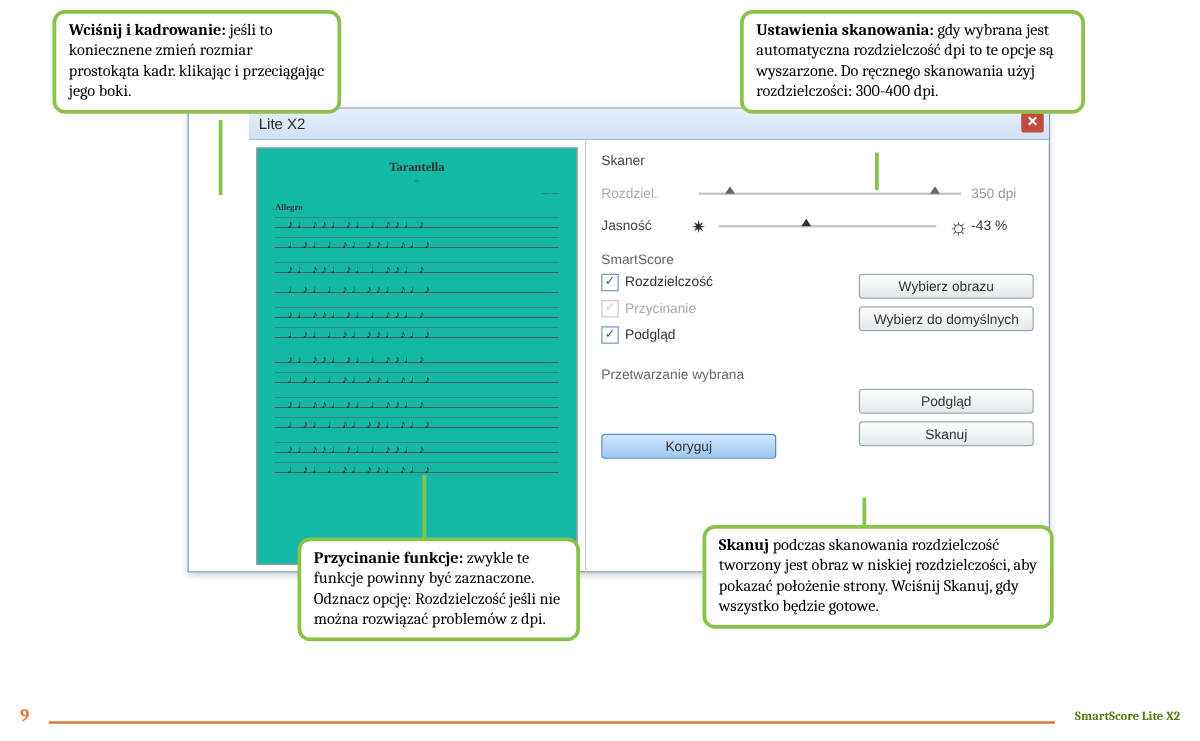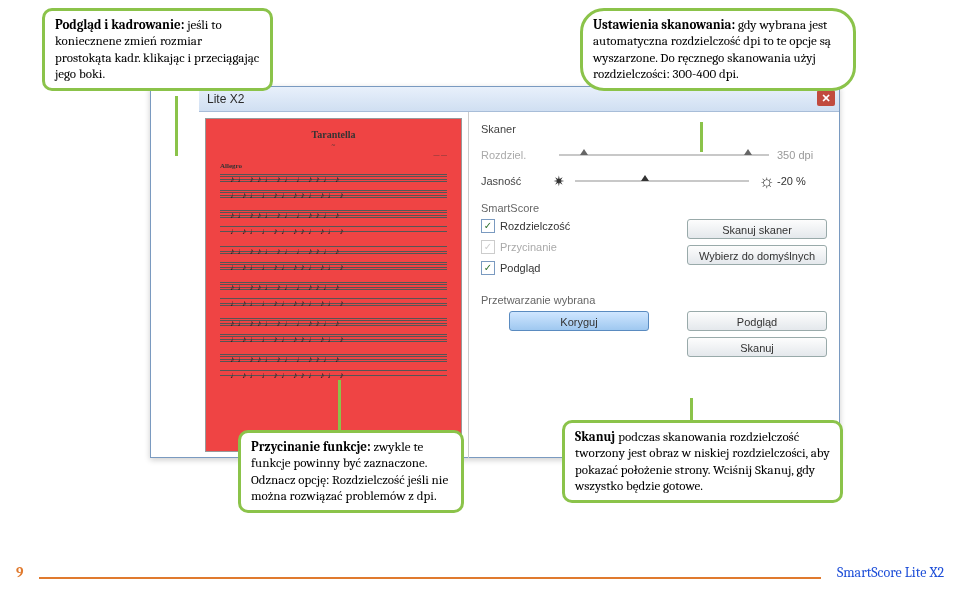--- a/index.html
+++ b/index.html
@@ -71,21 +71,21 @@
     width: 270px;
     border-right: 1px solid #ccc;
     padding: 6px;
     box-sizing: border-box;
     position: relative;
   }
   .preview-sheet {
     width: 100%;
     height: 100%;
     border: 1px solid #999;
-    background: #ef4444;
+    background: #14b8a6;
     box-sizing: border-box;
     padding: 10px 14px;
     position: relative;
     overflow: hidden;
   }
   .sheet-title {
     text-align: center;
     font: bold 10px Georgia, serif;
     margin-bottom: 1px;
   }
@@ -216,22 +216,23 @@
   .proc-row {
     display: flex;
     gap: 10px;
     margin-top: 4px;
   }
   .proc-buttons-left {
     flex: 1;
     display: flex;
     flex-direction: column;
     gap: 6px;
-    align-items: center;
+    align-items: flex-start;
     padding-right: 0;
+    margin-top: 36px;
   }
   .proc-buttons-left .btn,
   .side-buttons .btn { width: 100%; box-sizing: border-box; }
   .proc-left-inner { width: 140px; display:flex; flex-direction:column; gap:6px;}
 
   .footer {
     position: absolute;
     bottom: 12px;
     left: 0; right: 0;
     display: flex;
@@ -244,36 +245,36 @@
     flex: 1;
     margin-top: 10px;
   }
   .page-num {
     color: #e07a2e;
     font-weight: bold;
     font-size: 14px;
     padding: 0 16px;
   }
   .product {
-    color: #1d4ed8;
-    font-weight: normal;
-    font-size: 14px;
+    color: #4d7c0f;
+    font-weight: bold;
+    font-size: 10px;
     padding: 0 16px;
   }
 </style>
 </head>
 <body>
 
 <div class="callout" style="left:42px; top:8px; width:205px;">
-  <span class="title">Podgląd i kadrowanie:</span>
+  <span class="title">Wciśnij i kadrowanie:</span>
   <span>jeśli to koniecznene zmień rozmiar prostokąta kadr. klikając i przeciągając jego boki.</span>
 </div>
 <div class="connector" style="left:175px; top:96px; width:3px; height:60px;"></div>
 
-<div class="callout" style="left:580px; top:8px; width:250px;border-radius:24px;">
+<div class="callout" style="left:592px; top:8px; width:250px;">
   <span class="title">Ustawienia skanowania:</span>
   <span>gdy wybrana jest automatyczna rozdzielczość dpi to te opcje są wyszarzone. Do ręcznego skanowania użyj rozdzielczości: 300-400 dpi.</span>
 </div>
 <div class="connector" style="left:700px; top:122px; width:3px; height:30px;"></div>
 
 <div class="screenshot-frame">
   <div class="titlebar">
     <span>Lite X2</span>
     <div class="x">✕</div>
   </div>
@@ -349,41 +350,41 @@
         </div>
         <div class="ctl-value">350 dpi</div>
       </div>
       <div class="ctl-row">
         <div class="ctl-label">Jasność</div>
         <span class="sun-icon">✷</span>
         <div class="slider-track">
           <div class="tri" style="left:38%; border-bottom-color:#333;"></div>
         </div>
         <span class="sun-icon big">☼</span>
-        <div class="ctl-value" style="color:#333;">-20 %</div>
+        <div class="ctl-value" style="color:#333;">-43 %</div>
       </div>
 
       <div class="section-label">SmartScore</div>
       <div class="auto-row">
         <div class="auto-checks">
           <div class="chk">
             <div class="box">✓</div>
             <span>Rozdzielczość</span>
           </div>
           <div class="chk disabled">
             <div class="box">✓</div>
             <span>Przycinanie</span>
           </div>
           <div class="chk">
             <div class="box">✓</div>
             <span>Podgląd</span>
           </div>
         </div>
         <div class="side-buttons">
-          <div class="btn">Skanuj skaner</div>
+          <div class="btn">Wybierz obrazu</div>
           <div class="btn">Wybierz do domyślnych</div>
         </div>
       </div>
 
       <div class="section-label">Przetwarzanie wybrana</div>
       <div class="proc-row">
         <div class="proc-buttons-left">
           <div class="proc-left-inner">
             <div class="btn primary">Koryguj</div>
           </div>

